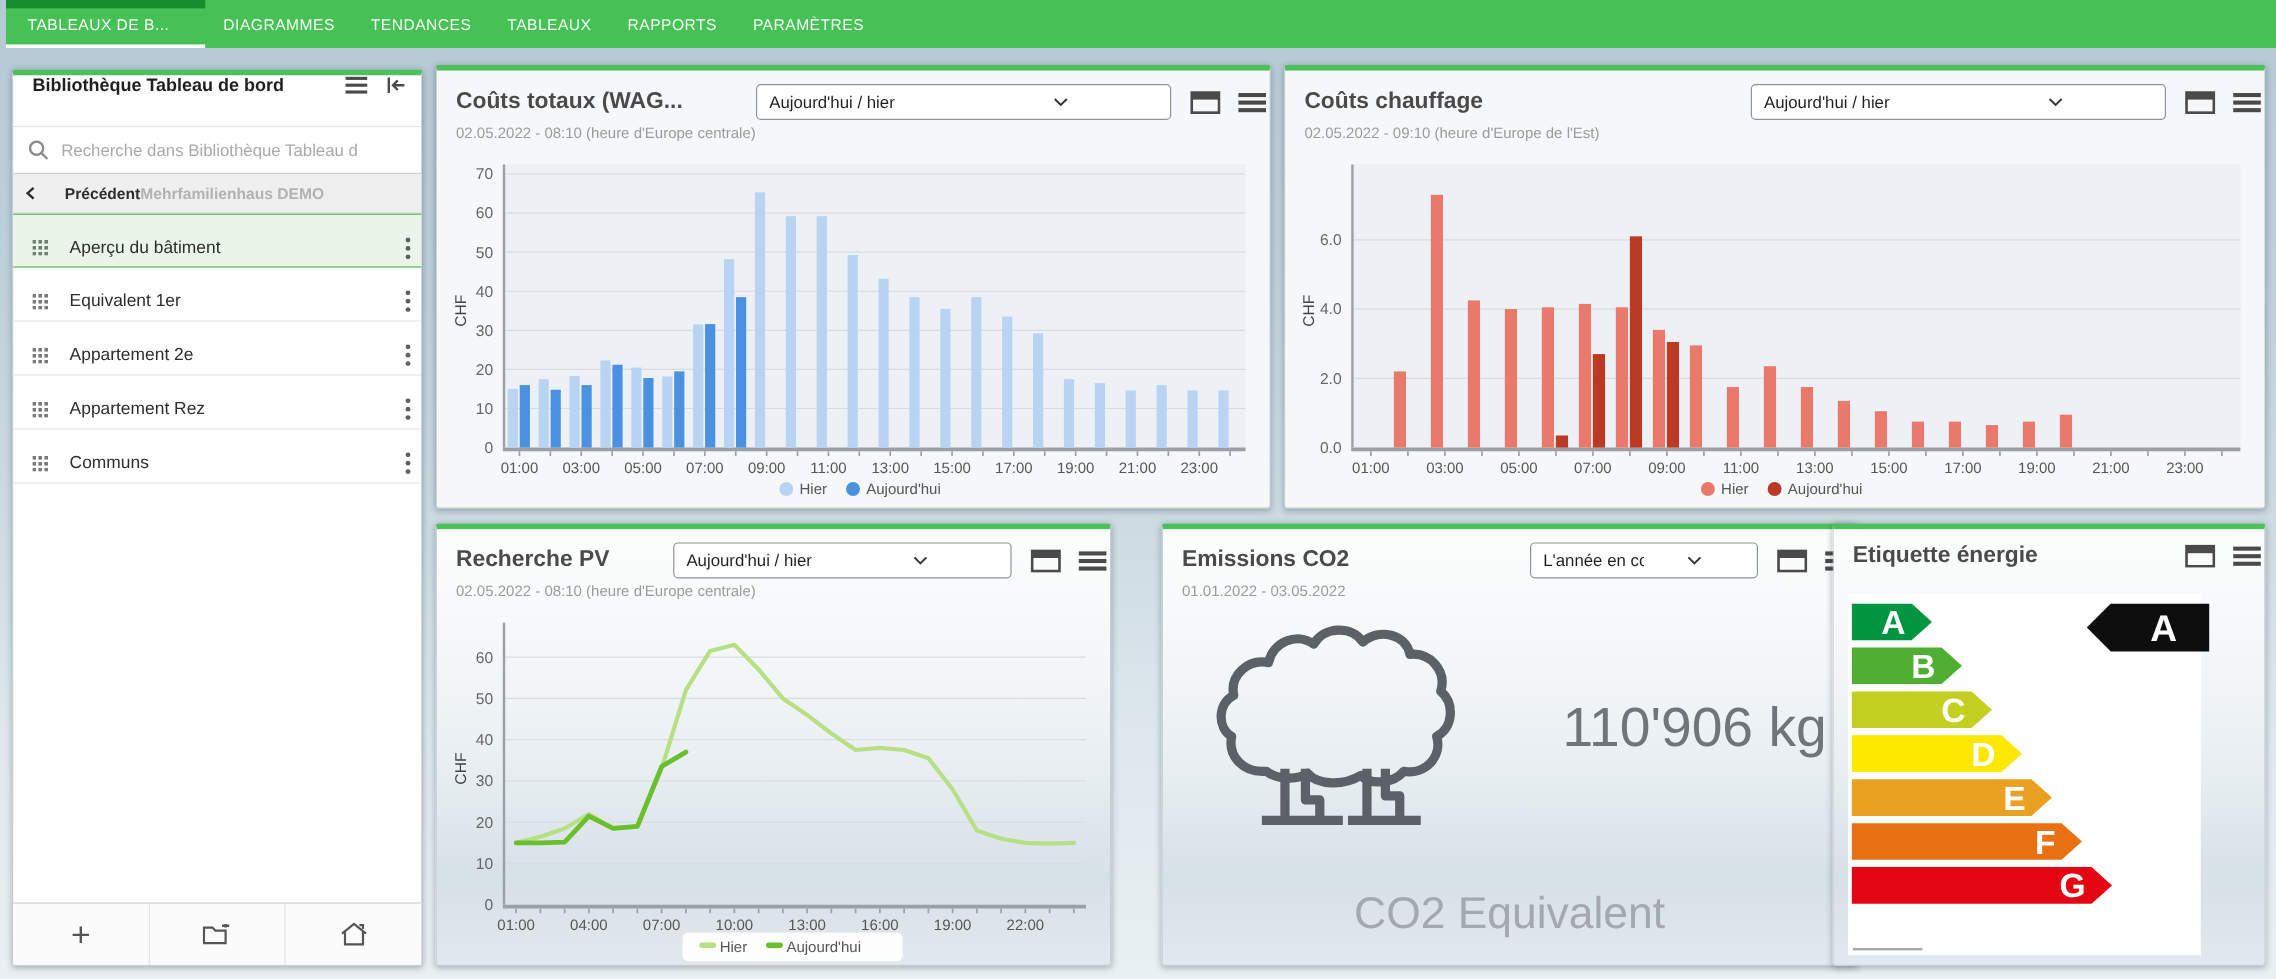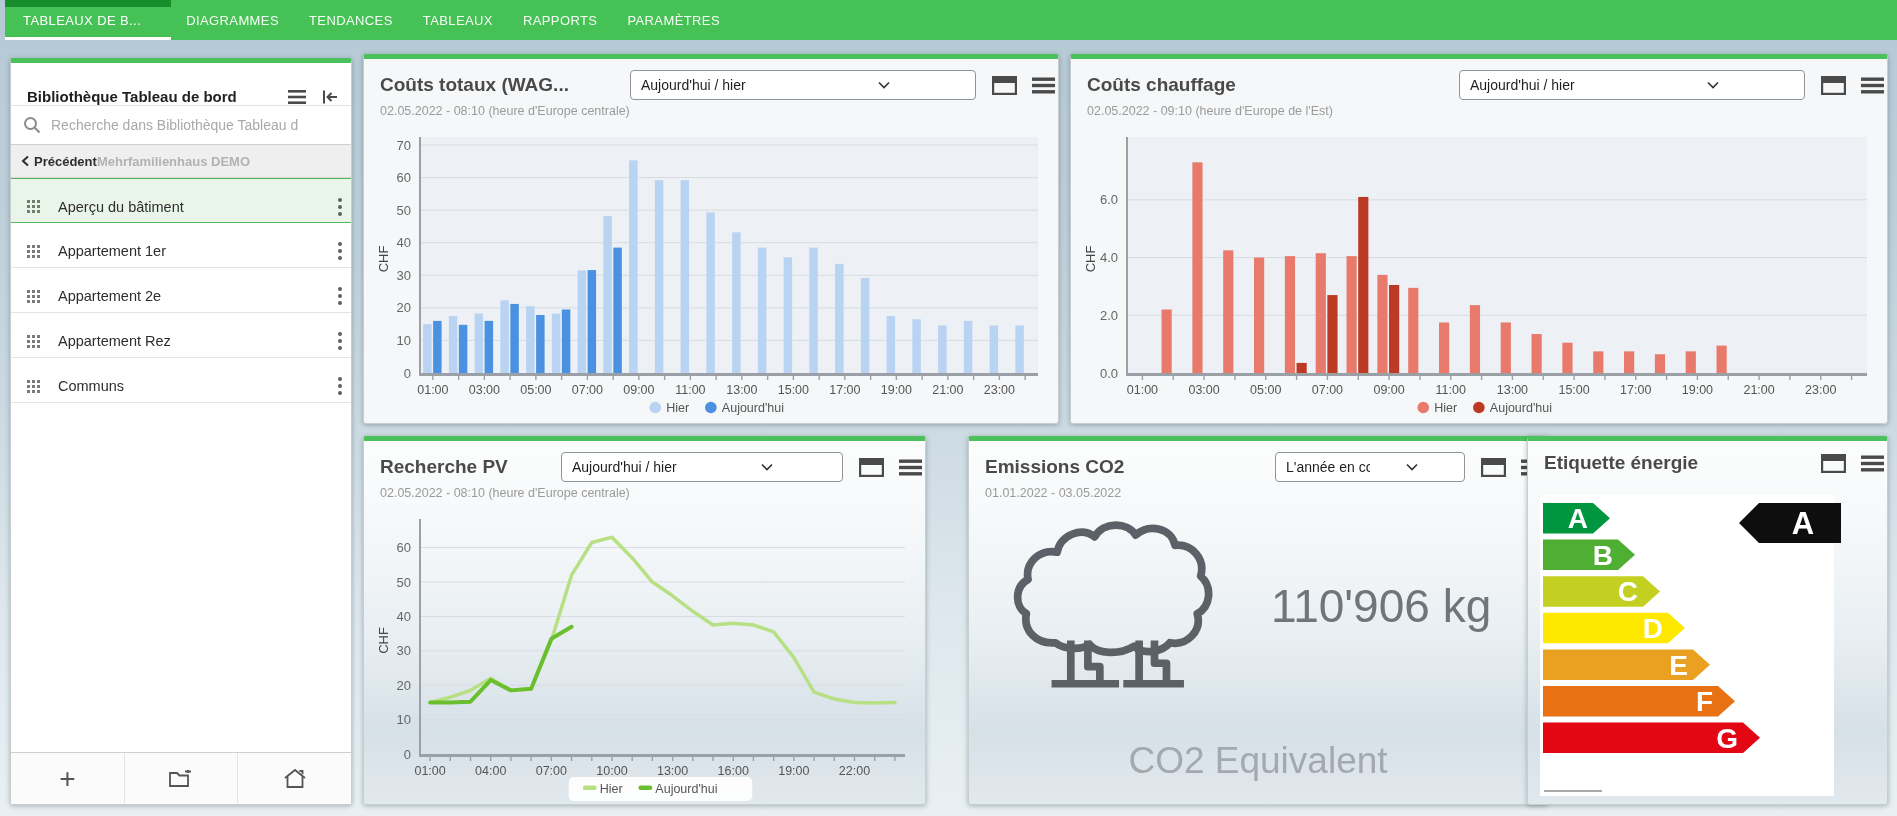--- a/index.html
+++ b/index.html
@@ -17,31 +17,31 @@
   .tab.active::before { content:""; position:absolute; left:0; right:0; top:0; height:7px; background:#178d2b; }
   .tab.active::after  { content:""; position:absolute; left:0; right:0; bottom:0; height:3px; background:#ffffff; }
 
   
   .card { position:absolute; background:#f5f7f8; border:1px solid #c7cdd1; border-top:5px solid #4cc05a;
     border-radius:3px; box-shadow:0 1px 5px rgba(40,60,70,.35); }
   .cloudbg { background:linear-gradient(180deg,#fcfdfd 0%,#f3f6f8 32%,#e6edf1 58%,#d6e0e7 80%,#e2e9ee 100%); }
 
   
   .sidebar { left:10px; top:58px; width:342px; height:747px; background:#ffffff; }
-  .sb-head { display:flex; align-items:flex-end; height:42px; padding:0 12px 0 16px; }
+  .sb-head { display:flex; align-items:flex-start; height:42px; padding:0 12px 0 16px; }
   .sb-title { font-size:15px; font-weight:bold; color:#1f1f1f; flex:1; }
   .sb-hicon { display:flex; align-items:center; margin-left:14px; }
   .sb-search { display:flex; align-items:center; height:40px; border-top:1px solid #e2e2e2;
     border-bottom:1px solid #cfcfcf; padding:0 12px; }
   .sb-search input { border:none; outline:none; flex:1; font-size:14px; color:#444; margin-left:10px;
     font-family:inherit; background:transparent; }
   .sb-search input::placeholder { color:#a9a9a9; }
   .sb-crumb { display:flex; align-items:center; height:33px; background:#efefef;
     border-bottom:1px solid #d6d6d6; padding:0 10px; font-size:13px; }
-  .sb-back { font-weight:bold; color:#2e2e2e; display:flex; align-items:center; }
+  .sb-back { font-weight:bold; color:#2e2e2e; display:flex; align-items:center;gap:20px; }
   .sb-context { font-weight:bold; color:#b2b2b2; }
   .sb-item { display:flex; align-items:center; height:45px; border-bottom:1px solid #e4e4e4; padding:12px 8px 0 16px; }
   .sb-item .lbl { flex:1; font-size:14.5px; color:#2d2d2d; margin-left:18px; }
   .sb-item.sel { background:#eaf5ea; border-top:1px solid #57b65b; border-bottom:1px solid #57b65b; }
   .sb-foot { position:absolute; left:0; right:0; bottom:0; height:52px; background:#fbfbfb;
     border-top:1px solid #cfcfcf; display:flex; }
   .sb-foot .cell { flex:1; display:flex; align-items:center; justify-content:center; border-right:1px solid #e3e3e3; cursor:pointer; }
   .sb-foot .cell:last-child { border-right:none; }
   .plus { font-size:28px; color:#555; font-weight:300; line-height:1; }
 
@@ -51,21 +51,21 @@
   .select { margin-left:auto; height:30px; background:#fff; border:1px solid #8e9499; border-radius:4px;
     display:flex; align-items:center; padding:0 10px; font-size:14px; color:#1f1f1f; cursor:pointer; }
   .select span { flex:1; white-space:nowrap; overflow:hidden; }
   .hicons { display:flex; align-items:center; margin-left:16px; gap:14px; }
   .psub { padding:4px 16px 0 16px; font-size:12.5px; color:#9b9b9b; }
   .chart { position:absolute; left:8px; right:8px; top:76px; bottom:2px; }
 
   .icon { display:inline-flex; align-items:center; justify-content:center; }
 
   
-  .co2-row { display:flex; align-items:center; margin:16px 30px 0 42px; }
+  .co2-row { display:flex; align-items:center; margin:16px 30px 0 42px;gap:31px; }
   .co2-value { font-size:46px; color:#6f757a; margin-left:55px; white-space:nowrap; }
   .co2-caption { position:absolute; left:0; right:0; bottom:22px; text-align:center;
     font-size:37px; color:#a3a9ae; }
 
   
   .energy-white { position:absolute; left:12px; top:54px; width:294px; bottom:8px; background:#fff; }
   .energy-chart { position:absolute; left:3px; top:8px; }
   .energy-dash { position:absolute; left:4px; bottom:4px; width:58px; height:2px; background:#a9a9a9; }
 </style>
 </head>
@@ -157,21 +157,21 @@
               <rect x="10" y="0" width="3" height="3"></rect>
               <rect x="0" y="5" width="3" height="3"></rect>
               <rect x="5" y="5" width="3" height="3"></rect>
               <rect x="10" y="5" width="3" height="3"></rect>
               <rect x="0" y="10" width="3" height="3"></rect>
               <rect x="5" y="10" width="3" height="3"></rect>
               <rect x="10" y="10" width="3" height="3"></rect>
             </g>
           </svg>
       </span>
-      <span class="lbl">Appartement 1er</span>
+      <span class="lbl">Equivalent 1er</span>
       <span class="icon">
         <svg width="6" height="20" fill="#5f5f5f">
             <circle cx="3" cy="3" r="2"></circle>
             <circle cx="3" cy="10" r="2"></circle>
             <circle cx="3" cy="17" r="2"></circle>
           </svg>
       </span>
     </div>
     <div class="sb-item">
       <span class="icon">

